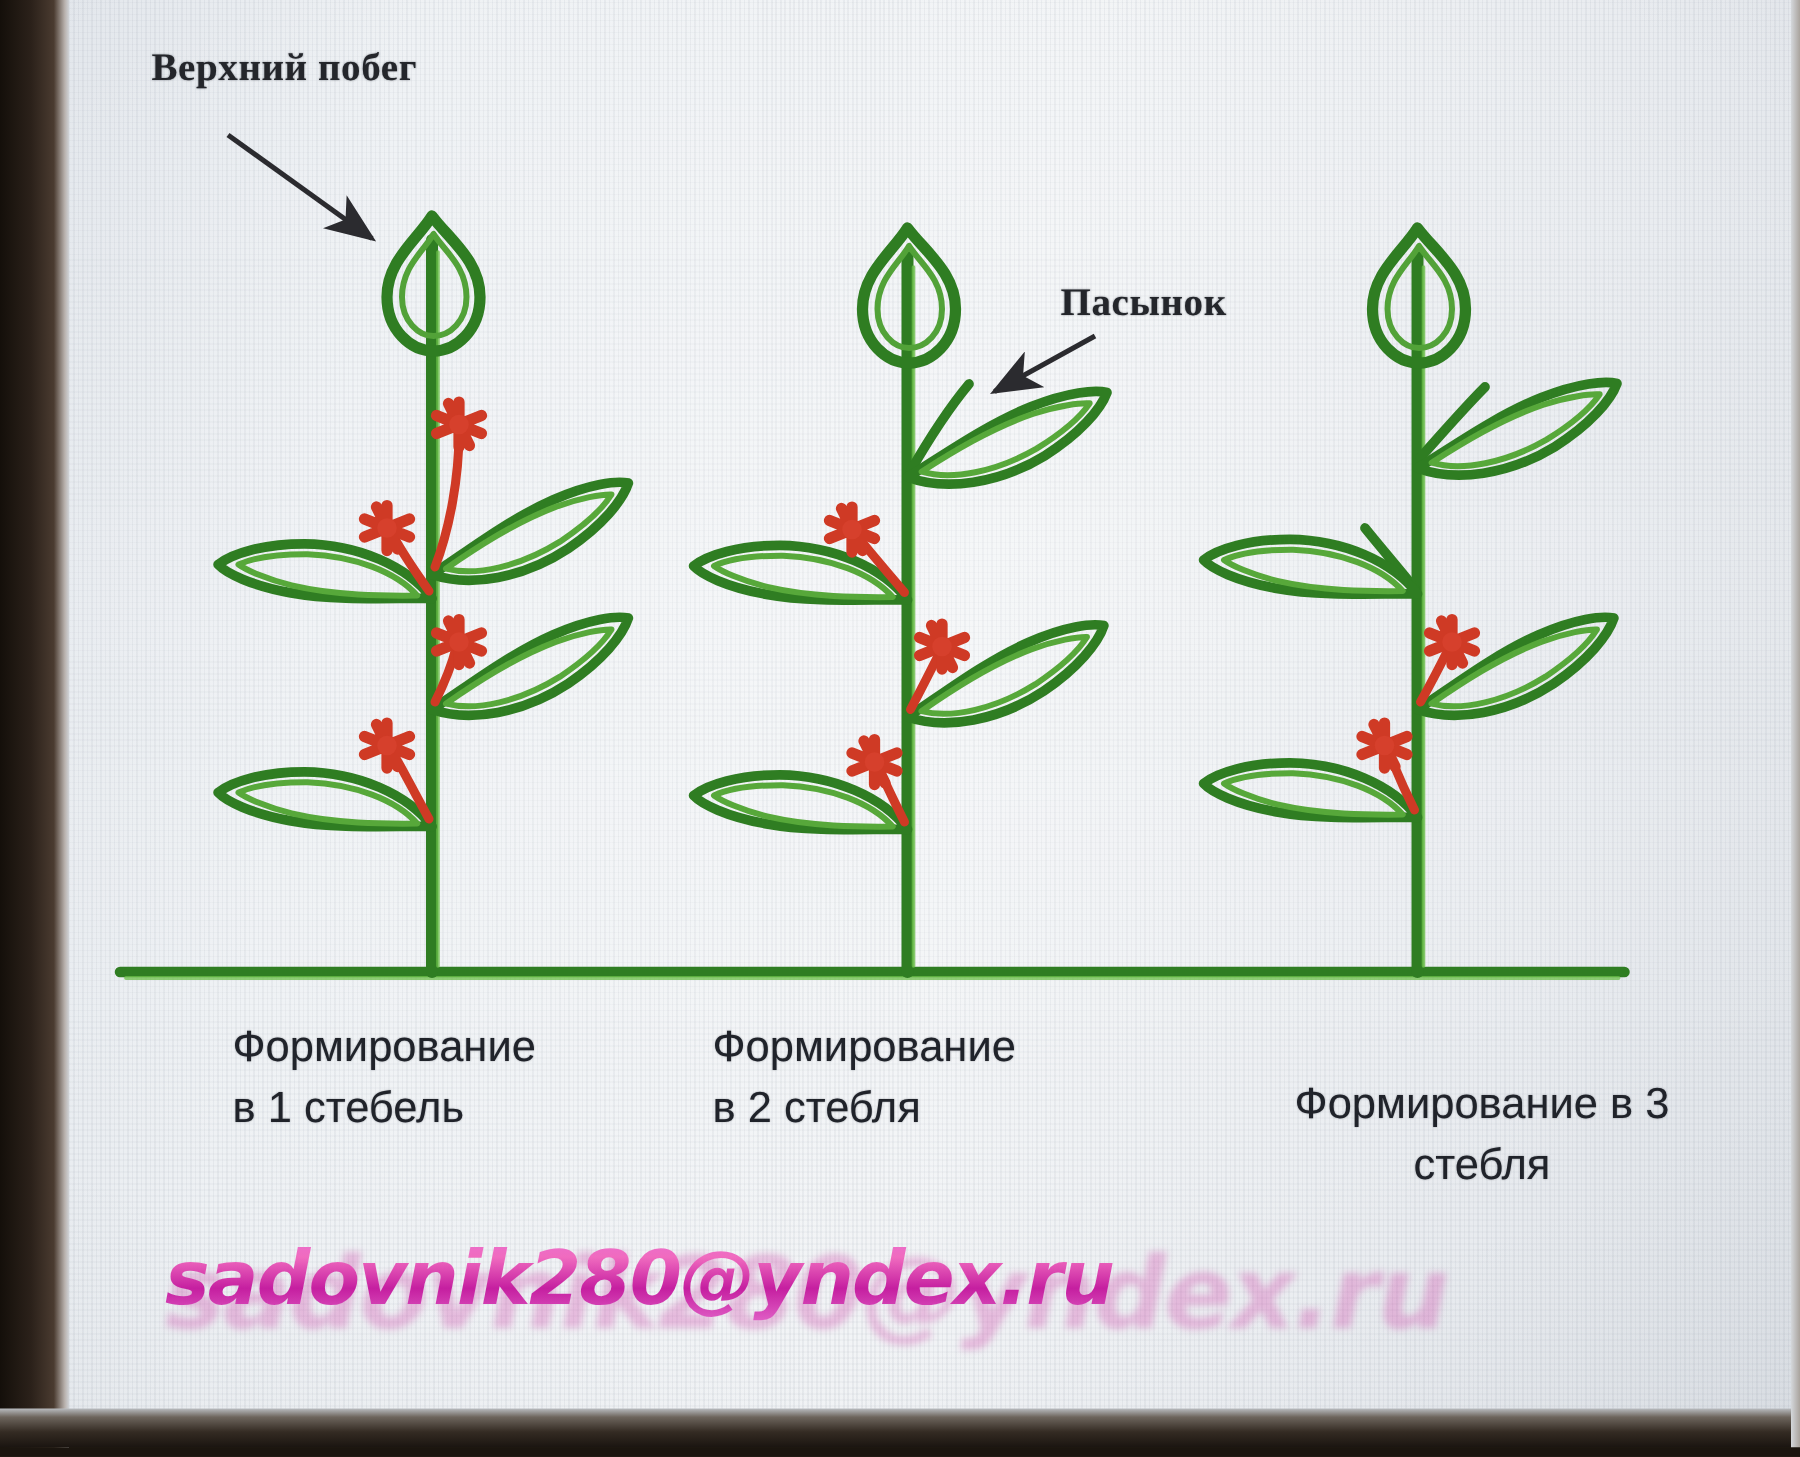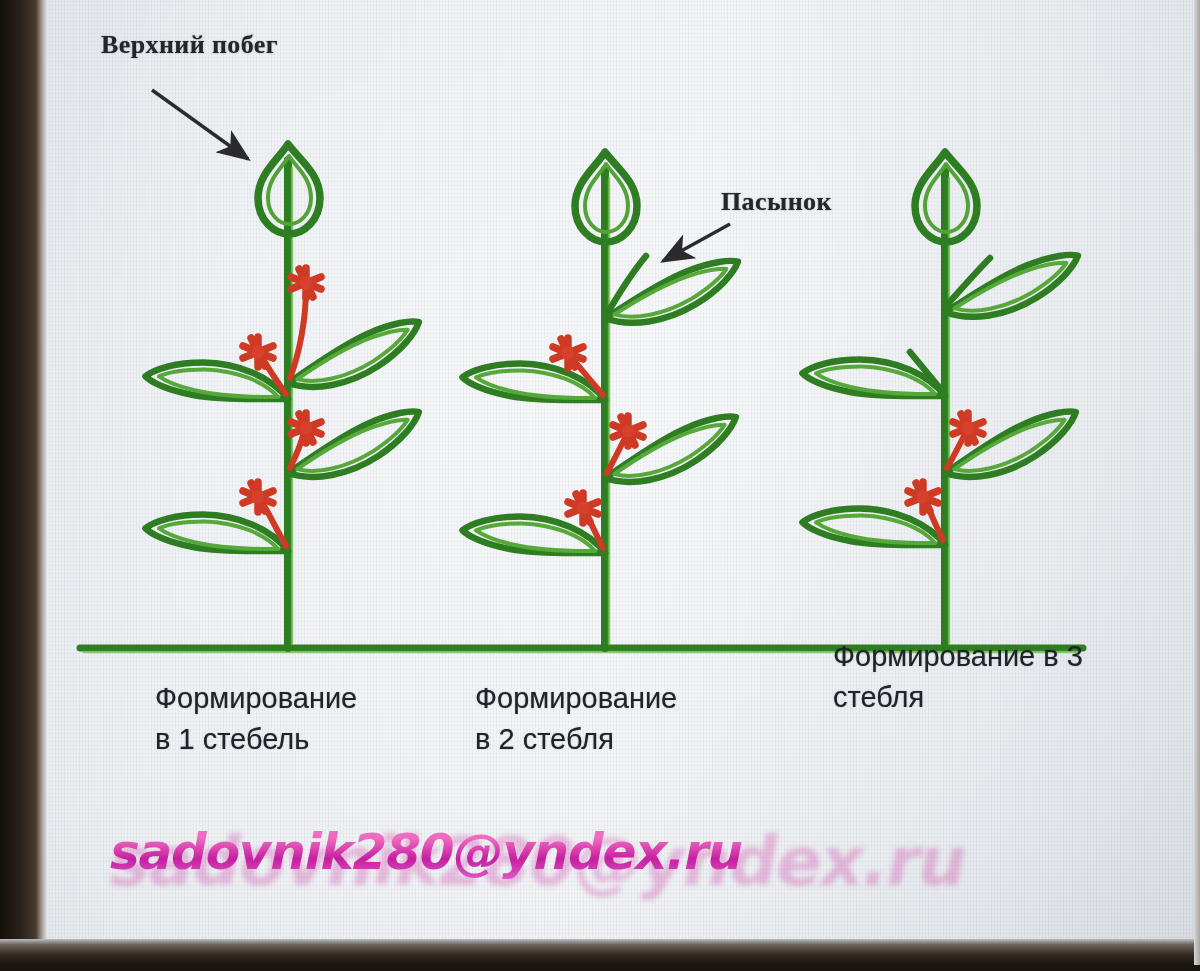--- a/index.html
+++ b/index.html
@@ -70,35 +70,35 @@
   .label-text {
     position: absolute;
     color: #24262b;
     font-family: "Liberation Serif", serif;
     font-weight: 700;
     letter-spacing: .4px;
     white-space: pre-line;
     text-shadow: 0 0 1.4px rgba(40,45,55,.55);
   }
   #label-top-shoot  { left: 101px; top: 30px;  font-size: 26px; }
-  #label-side-shoot { left: 707px; top: 187px; font-size: 26px; margin-left: 14px; }
+  #label-side-shoot { left: 707px; top: 187px; font-size: 26px; }
 
   .caption {
     position: absolute;
     color: #20232a;
     font-family: Liberation Sans, sans-serif;
     font-weight: 400;
     font-size: 29px;
     line-height: 1.42;
     white-space: pre-line;
     text-shadow: 0 0 1.2px rgba(40,45,55,.45);
   }
   #caption-1 { left: 155px; top: 678px; width: 300px; }
   #caption-2 { left: 475px; top: 678px; width: 300px; }
-  #caption-3 { left: 833px; top: 636px; width: 310px; }
+  #caption-3 { left: 833px; top: 716px; width: 310px; text-align: center; }
 
   #watermark {
     position: absolute;
     left: 110px; top: 823px;
     font-family: "DejaVu Sans", sans-serif;
     font-weight: 700;
     font-style: italic;
     font-size: 50px;
     letter-spacing: -1.2px;
     background: linear-gradient(180deg,#e96fd0 0%,#f06bbf 26%,#c51fa0 62%,#e05fc6 100%);

